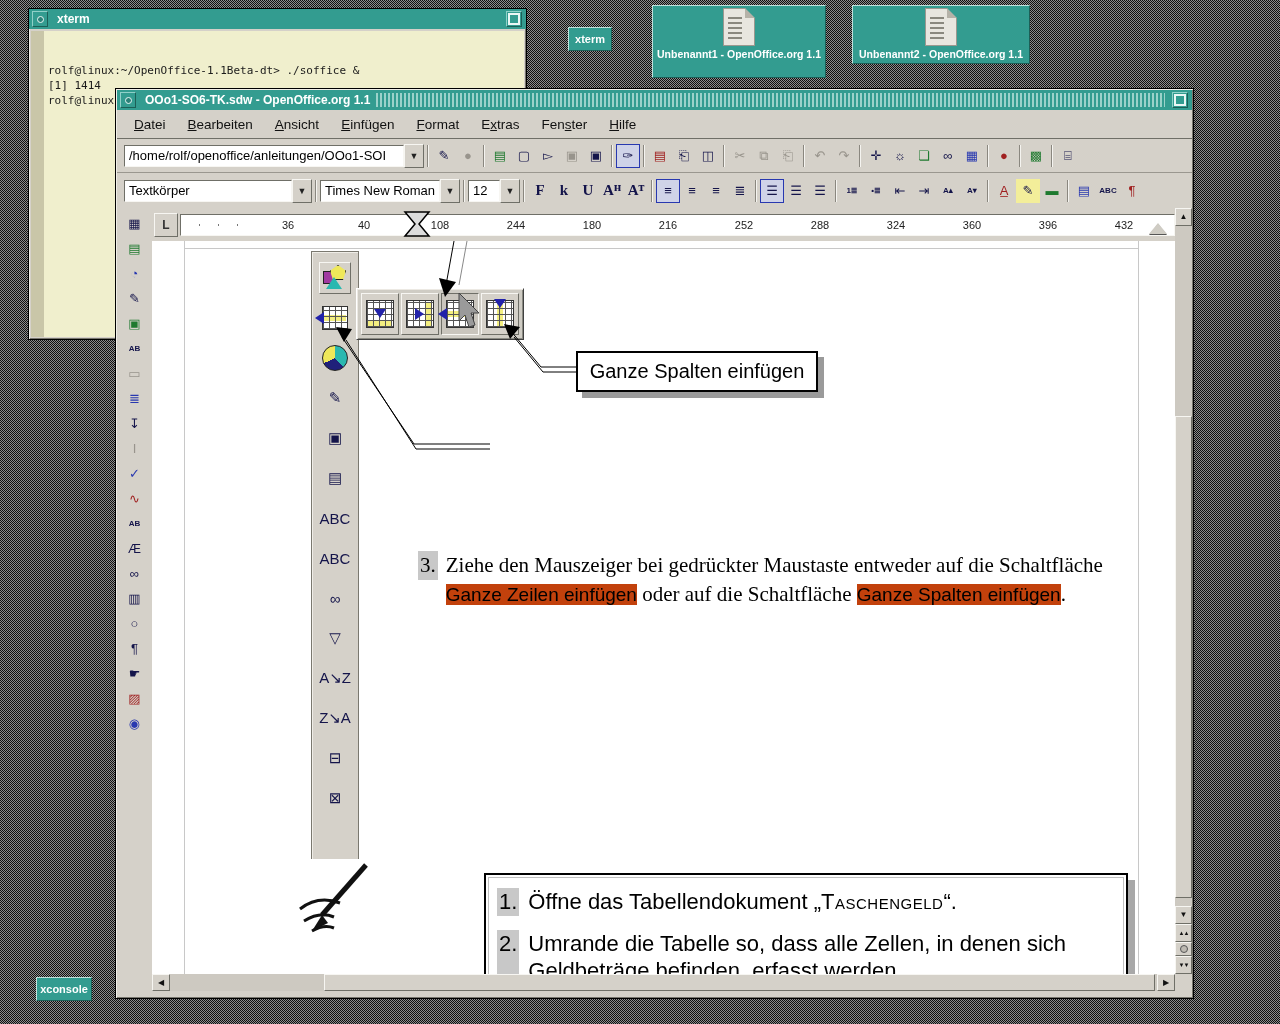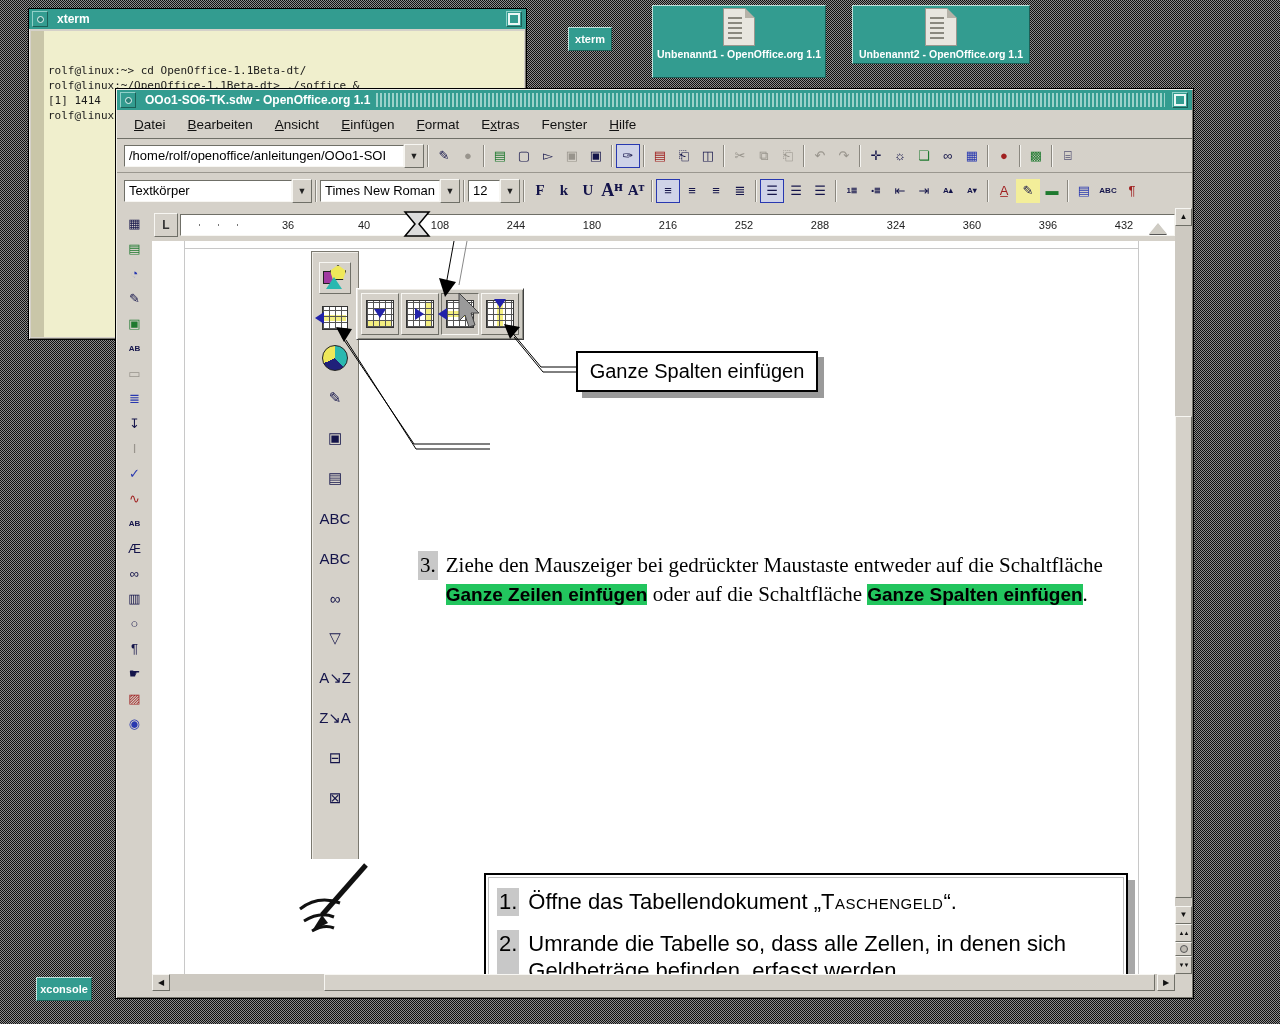--- a/index.html
+++ b/index.html
@@ -57,21 +57,21 @@
   .ruler-ticks{position:absolute;left:0;right:0;top:9px;height:2px;background-image:repeating-linear-gradient(90deg,transparent 0 18px,#777 18px 19px);}
   .corner-btn{width:22px;height:22px;margin:0 2px;display:flex;align-items:center;justify-content:center;font-size:12px;font-weight:bold;color:#333;}
   
   .sb-btn{background:#d5d1c9;border:1px solid;border-color:#f7f6f2 #6f6f67 #6f6f67 #f7f6f2;display:flex;align-items:center;justify-content:center;font-size:8px;color:#111;line-height:6px;}
   .sb-track{background:#cdc9c1;}
   .sb-thumb{background:#d5d1c9;border:1px solid;border-color:#f7f6f2 #6f6f67 #6f6f67 #f7f6f2;}
   
   .docview{background:#fff;overflow:hidden;position:relative;}
   .boundary{position:absolute;background:#c8c8c8;}
   .serif{font-family:"Liberation Serif","DejaVu Serif",serif;}
-  .hl{font-family:"Liberation Sans",sans-serif;font-weight:bold;background:#22c55e;}
+  .hl{font-family:"Liberation Sans",sans-serif;font-weight:normal;background:#c2410c;}
   .numshade{background:#c8c8c8;}
   .callout{position:absolute;background:#fff;border:2px solid #000;box-shadow:6px 6px 0 #9a9a9a;display:flex;align-items:center;justify-content:center;font-size:20px;color:#000;}
   
   .emb-toolbar{position:absolute;background:#d5d1c9;border:1px solid #7a786f;box-shadow:inset 1px 1px 0 #efede7;display:flex;flex-direction:column;align-items:center;padding-top:6px;}
   .emb-slot{width:34px;height:40px;display:flex;align-items:center;justify-content:center;flex:0 0 auto;font-size:15px;color:#14144a;}
   .shapes-btn{width:30px;height:30px;position:relative;}
   .sq{position:absolute;left:3px;top:8px;width:11px;height:11px;background:#a03aa0;border:1px solid #222;}
   .pent{position:absolute;left:10px;top:2px;width:14px;height:13px;background:#efe85a;border:1px solid #222;clip-path:polygon(50% 0,100% 38%,81% 100%,19% 100%,0 38%);}
   .tri{position:absolute;left:6px;top:14px;width:0;height:0;border-left:8px solid transparent;border-right:8px solid transparent;border-bottom:12px solid #2ab8b0;}
   .pie{width:24px;height:24px;border-radius:50%;border:1px solid #222;background:conic-gradient(#2ab8b0 0 38%,#20207a 38% 68%,#efe85a 68% 100%);}
@@ -100,21 +100,21 @@
     <span class="tb-btn">
         <span class="tb-dot"></span>
       </span>
     <span style="margin-left:6px;flex:1;">xterm</span>
     <span class="tb-btn" style="margin-right:4px;">
         <span class="tb-max"></span>
       </span>
   </div>
   <div class="abs term-scroll" style="left:2px;top:22px;width:13px;bottom:2px;"></div>
   <div class="abs term-body" style="left:15px;top:22px;right:2px;bottom:2px;">
-    <div><div class="term-line"><span>rolf@linux:~&gt; cd OpenOffice-1.1Beta-dt/</span></div><div class="term-line"><span>rolf@linux:~/OpenOffice-1.1Beta-dt&gt; ./soffice &amp;</span></div><div class="term-line"><span>[1] 1414</span></div><div class="term-line"><span>rolf@linux:~/OpenOffice-1.1Beta-dt&gt; </span></div></div>
+    <div><div class="term-line"><span>rolf@linux:~/OpenOffice-1.1Beta-dt&gt; ./soffice &amp;</span></div><div class="term-line"><span>[1] 1414</span></div><div class="term-line"><span>rolf@linux:~/OpenOffice-1.1Beta-dt&gt; </span></div></div>
     <span class="term-cursor" style="margin-top:-17px;position:relative;top:-16px;left:231px;"></span>
   </div>
 </div>
 
 <div class="abs minilabel" style="left:568px;top:27px;width:42px;height:22px;">
     <span>xterm</span>
   </div>
 
 <div>
 
@@ -307,21 +307,21 @@
     <div style="display:flex;">
         <button class="ticon" style="font-family:'Liberation Serif',serif;font-weight:bold;font-size:15px;">
           <span>F</span>
         </button>
         <button class="ticon" style="font-family:'Liberation Serif',serif;font-weight:bold;font-size:15px;">
           <span>k</span>
         </button>
         <button class="ticon" style="font-family:'Liberation Serif',serif;font-weight:bold;font-size:15px;">
           <span>U</span>
         </button>
-        <button class="ticon small" style="font-family:'Liberation Serif',serif;font-weight:bold;font-size:18px;">
+        <button class="ticon small" style="font-family:'Liberation Serif',serif;font-weight:bold;font-size:15px;">
           <span>Aᴴ</span>
         </button>
         <button class="ticon small" style="font-family:'Liberation Serif',serif;font-weight:bold;font-size:15px;">
           <span>Aᵀ</span>
         </button>
       </div>
     <span class="sep"></span>
     <div style="display:flex;">
         <button class="ticon framed">
           <span>≡</span>

